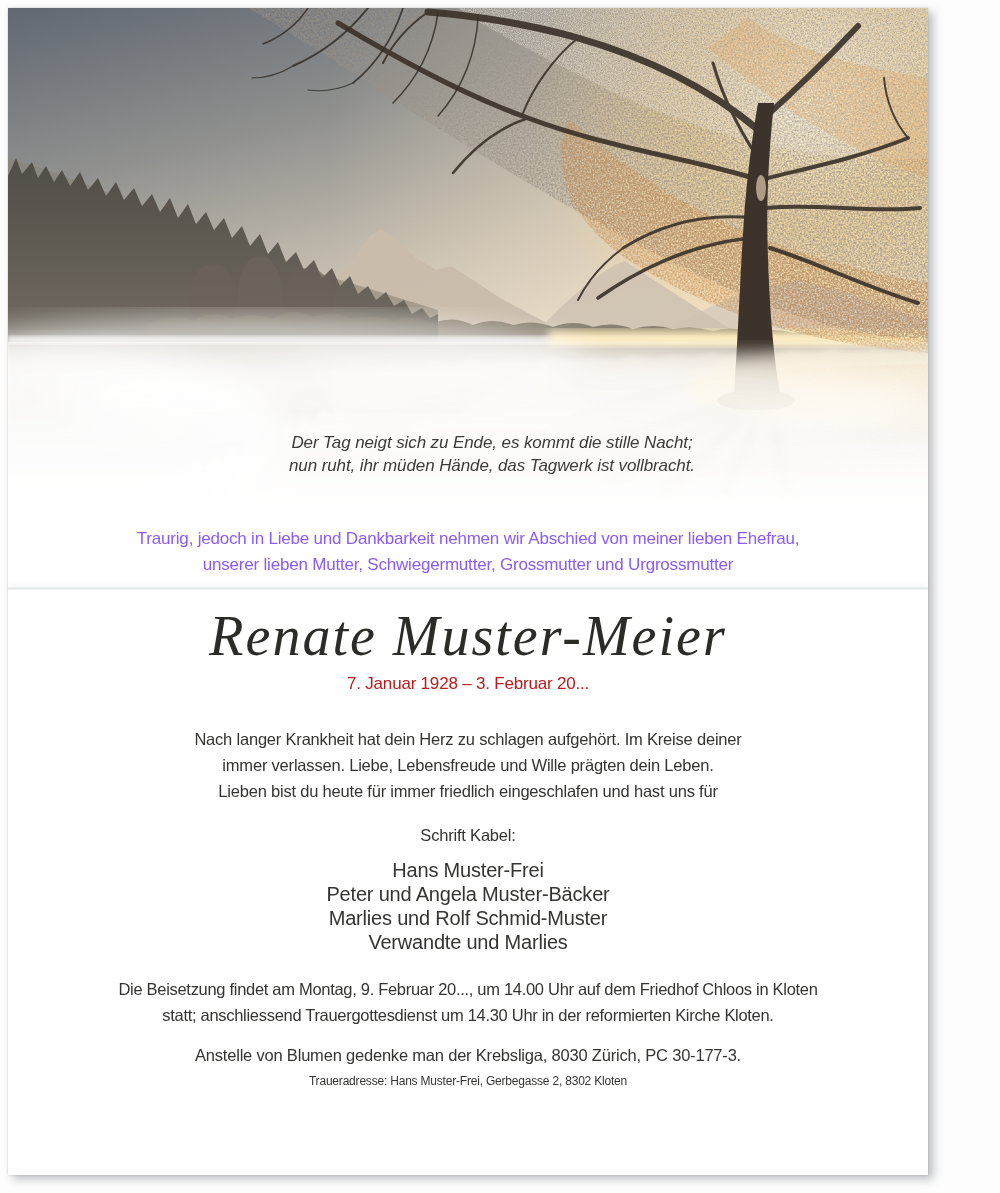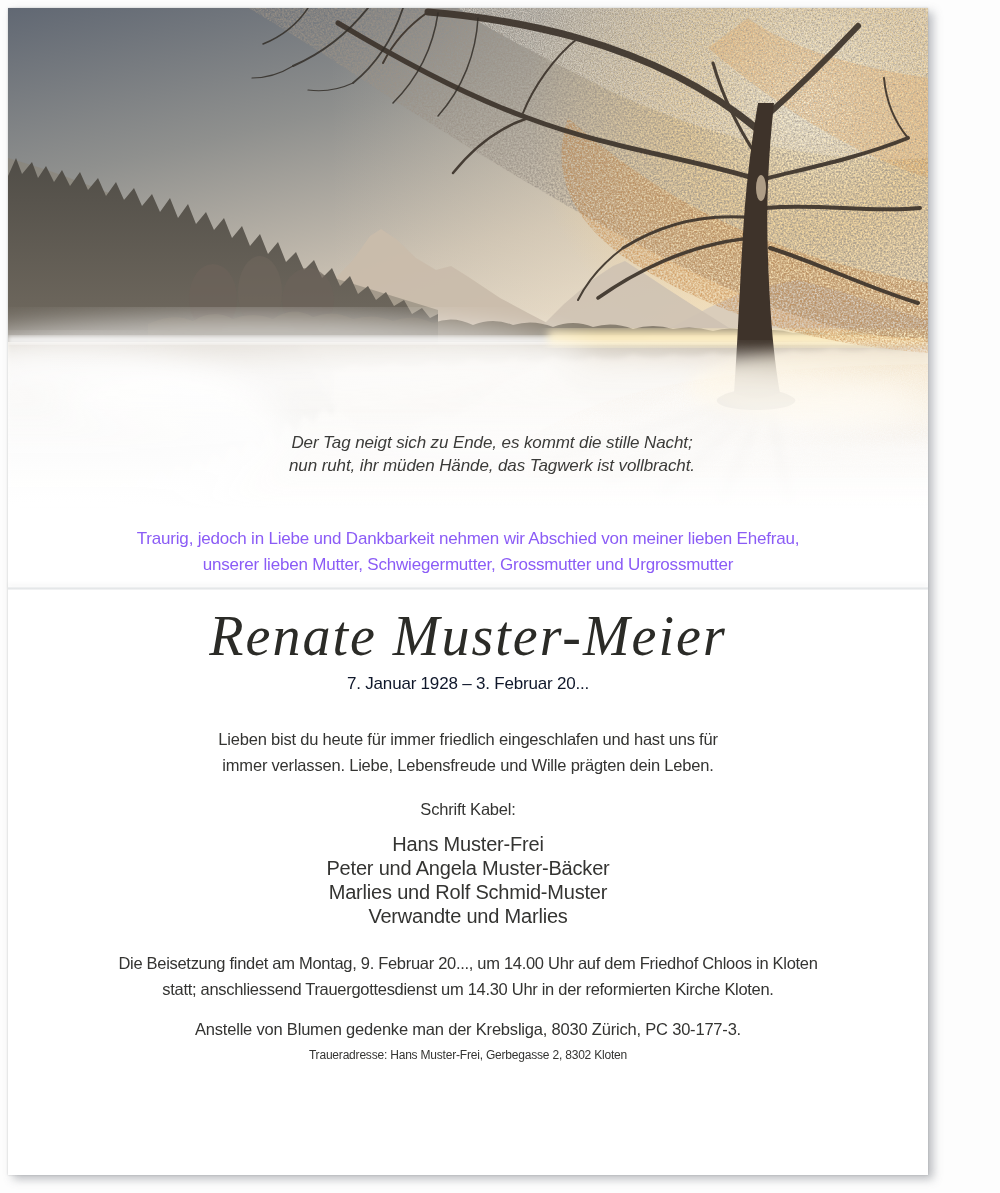--- a/index.html
+++ b/index.html
@@ -30,21 +30,21 @@
     margin-top:9px; height:3px; width:100%;
     background:linear-gradient(#f2f3f4, #e0e3e5);
     border-bottom:1px solid #f0f1f2;
     box-shadow: 0 -3px 4px rgba(0,0,0,.045);
   }
 
   .deceased-name {
     margin-top:12px; font-family:"Liberation Serif", serif; font-style:italic;
     font-size:56px; line-height:68px; letter-spacing:2px; color:#2b2b27; font-weight:400;
   }
-  .deceased-dates { margin-top:2px; font-size:17px; line-height:24px; letter-spacing:-0.2px; color:#0f172a; }
+  .deceased-dates { margin-top:2px; font-size:17px; line-height:24px; letter-spacing:-0.2px; color:#b91c1c; }
 
   .obituary  { margin-top:30px; font-size:16.5px; line-height:26px; letter-spacing:-0.2px; }
   .typeface  { margin-top:18px; font-size:16.5px; line-height:26px; letter-spacing:-0.2px; }
   .mourners  { margin-top:10px; font-size:20px; line-height:24px; letter-spacing:-0.2px; }
   .funeral   { margin-top:22px; font-size:16.5px; line-height:26px; letter-spacing:-0.3px; }
   .donation  { margin-top:14px; font-size:16.5px; line-height:26px; letter-spacing:-0.2px; }
   .address   { margin-top:0; font-size:12px; line-height:26px; letter-spacing:-0.2px; }
 </style>
 </head>
 <body>
@@ -208,22 +208,23 @@
         <div class="line">Traurig, jedoch in Liebe und Dankbarkeit nehmen wir Abschied von meiner lieben Ehefrau,</div>
         <div class="line">unserer lieben Mutter, Schwiegermutter, Grossmutter und Urgrossmutter</div>
       </div>
 
       <div class="divider"></div>
 
       <div class="deceased-name">Renate Muster-Meier</div>
       <div class="deceased-dates">7. Januar 1928 – 3. Februar 20...</div>
 
       <div class="obituary">
+        <div class="line">Nach langer Krankheit hat dein Herz zu schlagen aufgehört. Im Kreise deiner</div>
+        <div class="line">immer verlassen. Liebe, Lebensfreude und Wille prägten dein Leben.</div>
         <div class="line">Lieben bist du heute für immer friedlich eingeschlafen und hast uns für</div>
-        <div class="line">immer verlassen. Liebe, Lebensfreude und Wille prägten dein Leben.</div>
       </div>
 
       <div class="typeface">Schrift Kabel:</div>
 
       <div class="mourners">
         <div class="line">Hans Muster-Frei</div>
         <div class="line">Peter und Angela Muster-Bäcker</div>
         <div class="line">Marlies und Rolf Schmid-Muster</div>
         <div class="line">Verwandte und Marlies</div>
       </div>

